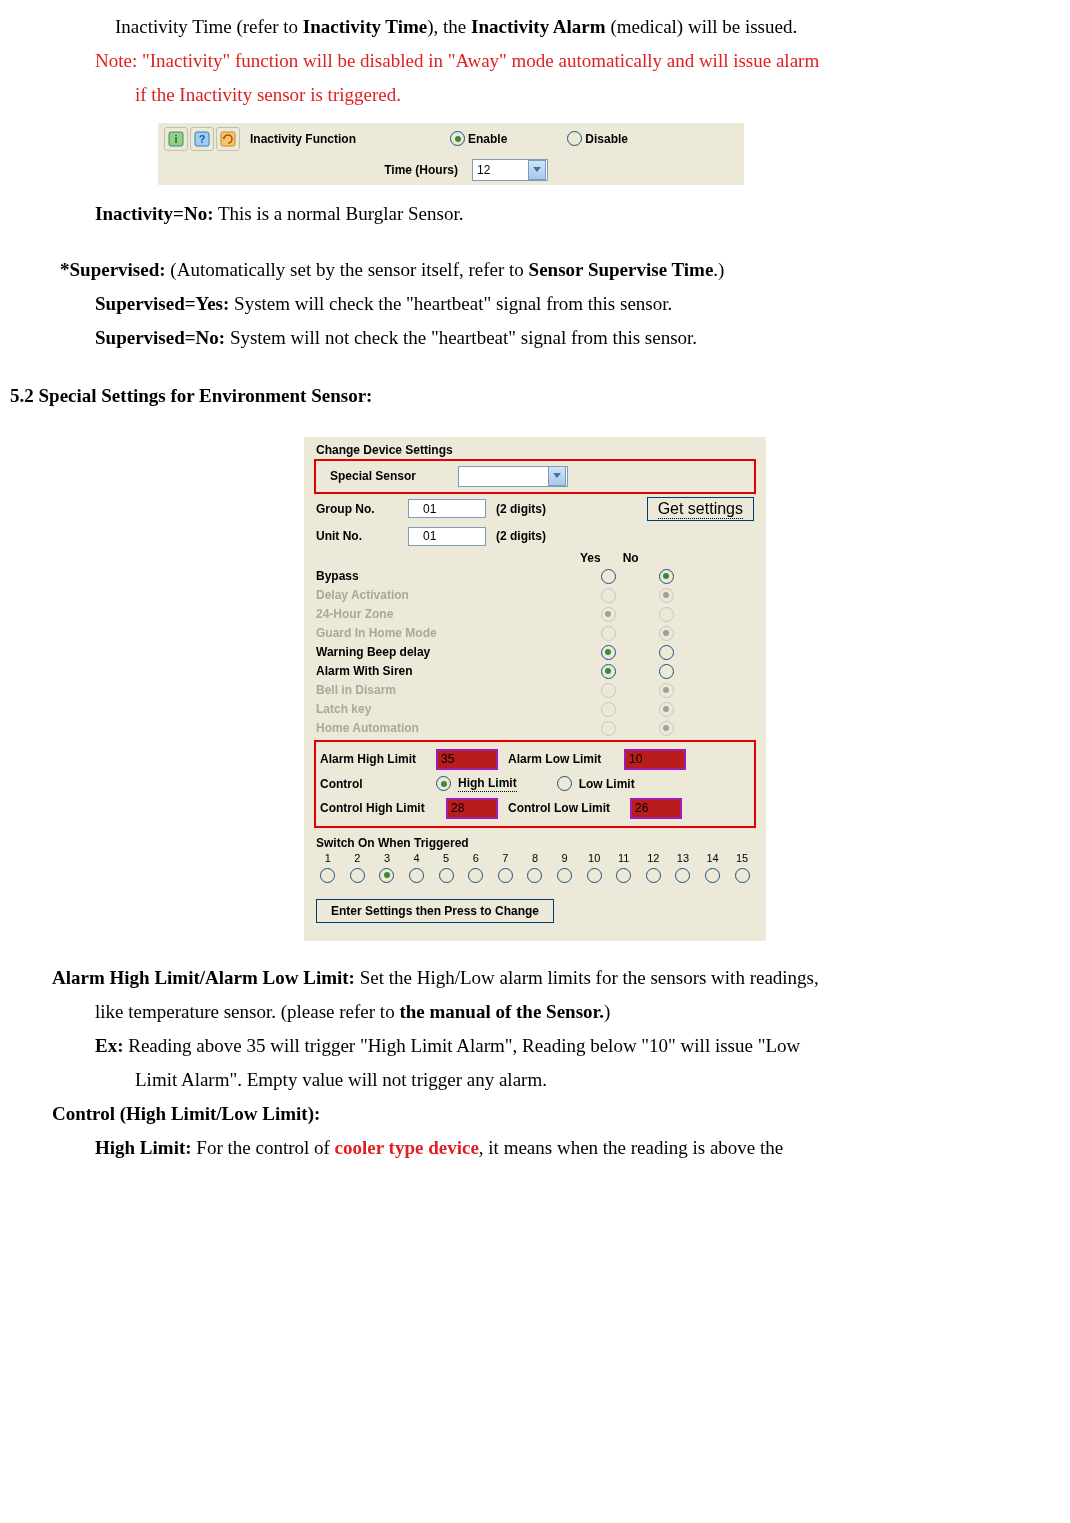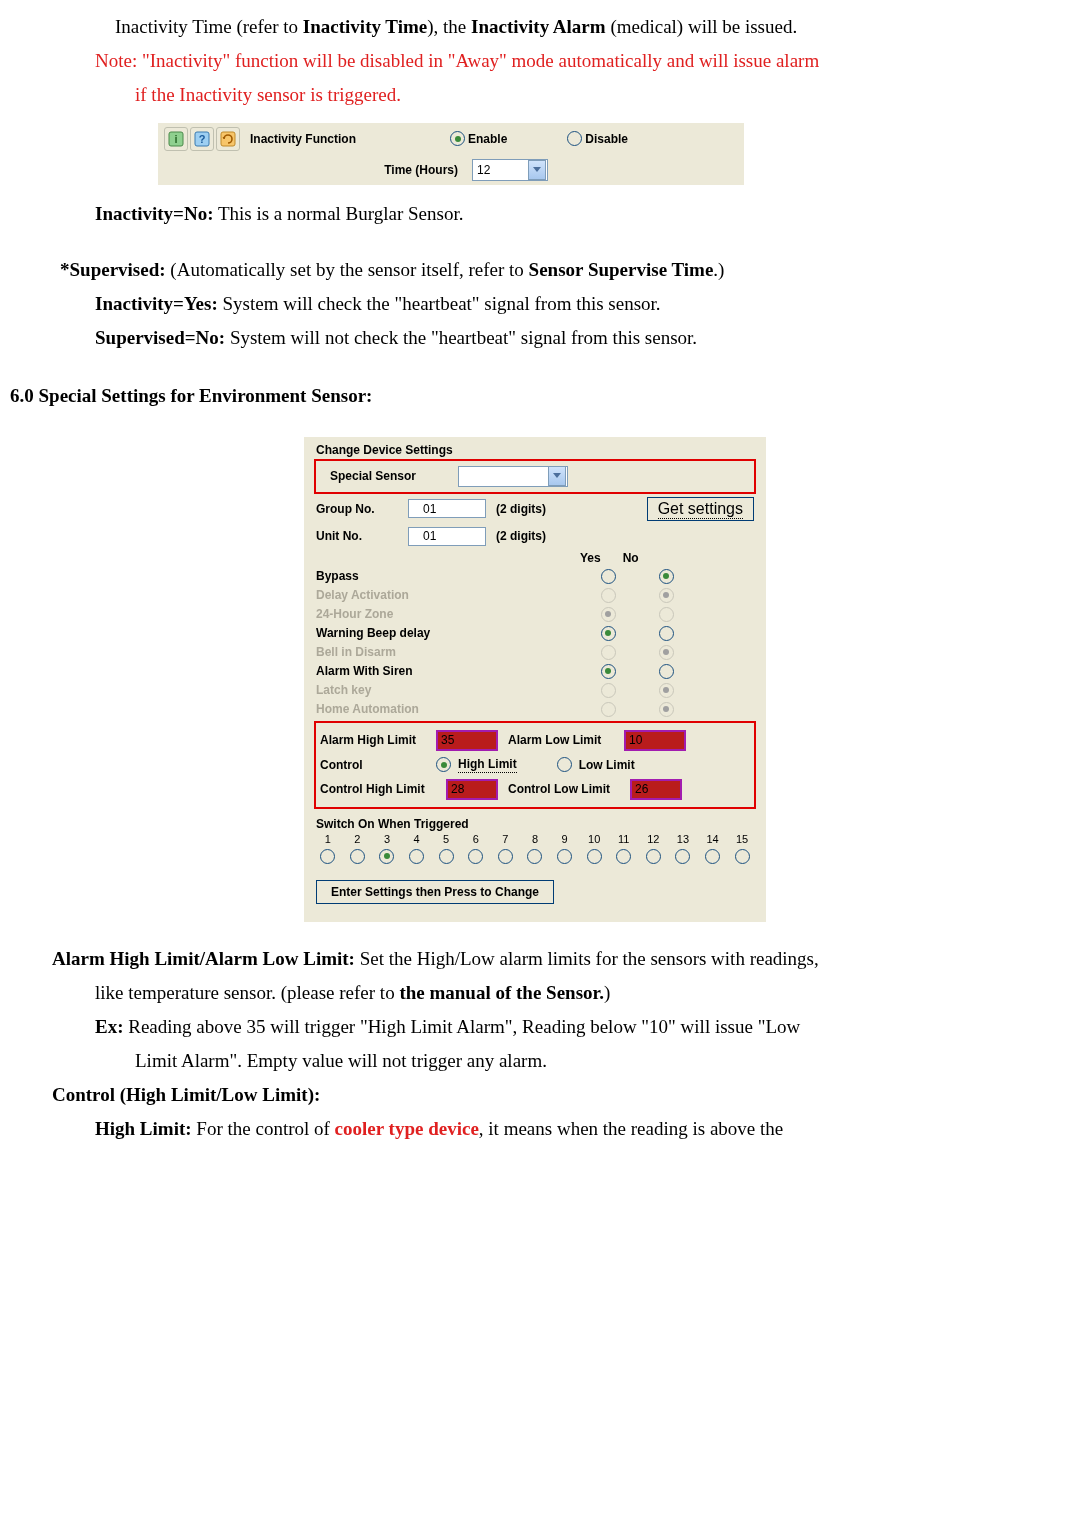--- a/index.html
+++ b/index.html
@@ -193,27 +193,27 @@
 <div class="line indent1">
   <b>Inactivity=No:</b><span> This is a normal Burglar Sensor.</span>
 </div>
 
 <div style="height:22px"></div>
 
 <div class="line indent2">
   <b>*Supervised:</b><span> (Automatically set by the sensor itself, refer to </span><b>Sensor Supervise Time</b><span>.)</span>
 </div>
 <div class="line indent1">
-  <b>Inactivity=Yes:</b><span> System will check the "heartbeat" signal from this sensor.</span>
+  <b>Supervised=Yes:</b><span> System will check the "heartbeat" signal from this sensor.</span>
 </div>
 <div class="line indent1">
   <b>Supervised=No:</b><span> System will not check the "heartbeat" signal from this sensor.</span>
 </div>
 
-<div class="line section-title">6.0 Special Settings for Environment Sensor:</div>
+<div class="line section-title">5.2 Special Settings for Environment Sensor:</div>
 
 <div class="figure2">
   <div class="f2-title">Change Device Settings</div>
 
   <div class="redbox">
     <div class="f2-row">
       <div class="lab2">Special Sensor</div>
       <div class="xp-select2">
         <div style="flex:1;padding:0 4px;"></div>
         <div class="xp-select-btn">
@@ -269,45 +269,54 @@
       </div>
       <div class="opt-row disabled">
         <div class="opt-lab">24-Hour Zone</div>
         <div class="rb-cell">
           <span class="rb dis selg"></span>
         </div>
         <div class="rb-cell">
           <span class="rb dis"></span>
         </div>
       </div>
+      <div class="opt-row disabled">
+        <div class="opt-lab">Guard In Home Mode</div>
+        <div class="rb-cell">
+          <span class="rb dis"></span>
+        </div>
+        <div class="rb-cell">
+          <span class="rb dis selg"></span>
+        </div>
+      </div>
       <div class="opt-row">
         <div class="opt-lab">Warning Beep delay</div>
         <div class="rb-cell">
           <span class="rb sel"></span>
         </div>
         <div class="rb-cell">
           <span class="rb"></span>
         </div>
       </div>
-      <div class="opt-row disabled">
-        <div class="opt-lab">Bell in Disarm</div>
-        <div class="rb-cell">
-          <span class="rb dis"></span>
-        </div>
-        <div class="rb-cell">
-          <span class="rb dis selg"></span>
-        </div>
-      </div>
       <div class="opt-row">
         <div class="opt-lab">Alarm With Siren</div>
         <div class="rb-cell">
           <span class="rb sel"></span>
         </div>
         <div class="rb-cell">
           <span class="rb"></span>
+        </div>
+      </div>
+      <div class="opt-row disabled">
+        <div class="opt-lab">Bell in Disarm</div>
+        <div class="rb-cell">
+          <span class="rb dis"></span>
+        </div>
+        <div class="rb-cell">
+          <span class="rb dis selg"></span>
         </div>
       </div>
       <div class="opt-row disabled">
         <div class="opt-lab">Latch key</div>
         <div class="rb-cell">
           <span class="rb dis"></span>
         </div>
         <div class="rb-cell">
           <span class="rb dis selg"></span>
         </div>

